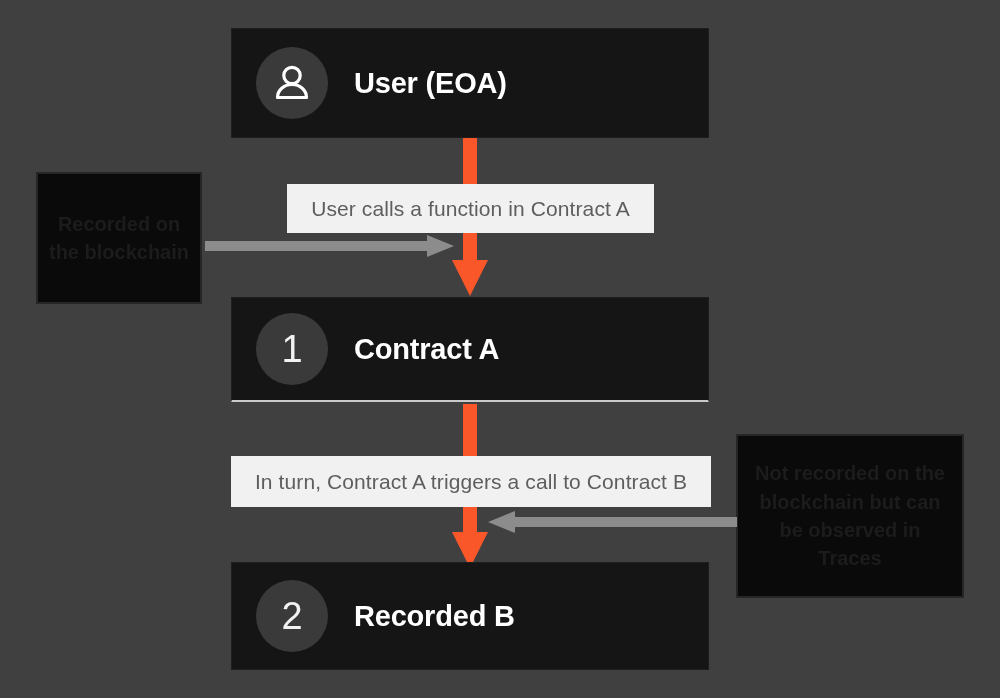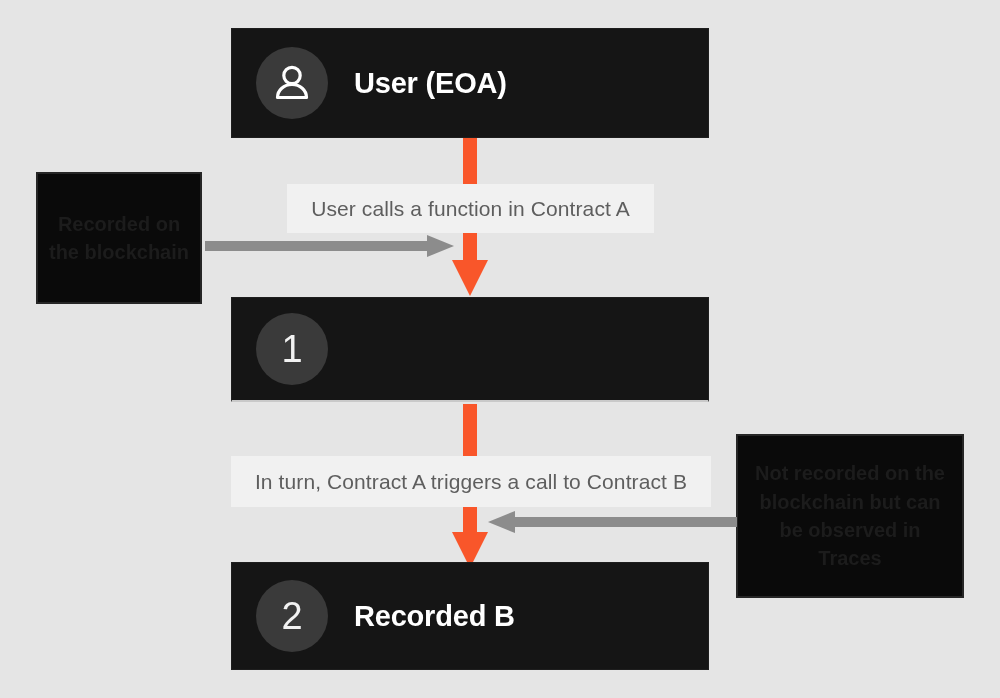--- a/index.html
+++ b/index.html
@@ -8,21 +8,21 @@
     background: #000000;
   }
   body {
     font-family: "Liberation Sans", sans-serif;
     -webkit-font-smoothing: antialiased;
   }
   #stage {
     position: relative;
     width: 1000px;
     height: 698px;
-    background: #e5e5e5;
+    background: #404040;
     overflow: hidden;
   }
 
   
   .node {
     position: absolute;
     background: #151515;
     border: 1px solid #1e1e1e;
     box-sizing: border-box;
     display: flex;
@@ -131,20 +131,21 @@
       <svg width="44" height="44" viewBox="0 0 44 44" aria-hidden="true">
         <circle cx="22" cy="14.5" r="8.2" fill="none" stroke="#ffffff" stroke-width="3.2"></circle>
         <path d="M7.5 36.5 a14.5 13 0 0 1 29 0 Z" fill="none" stroke="#ffffff" stroke-width="3.2" stroke-linejoin="round"></path>
       </svg>
     </div>
     <div class="node-label">User (EOA)</div>
   </div>
 
   <div class="node has-underline" style="left:231px; top:297px; width:478px; height:105px;">
     <div class="node-badge">1</div>
+    <div class="node-label">Contract A</div>
   </div>
 
   <div class="node" style="left:231px; top:562px; width:478px; height:108px;">
     <div class="node-badge">2</div>
     <div class="node-label">Recorded B</div>
   </div>
 
   <div class="caption" style="left:287px; top:184px; width:367px; height:49px;text-align:center;">User calls a function in Contract A</div>
 
   <div class="caption" style="left:231px; top:456px; width:480px; height:51px;">In turn, Contract A triggers a call to Contract B</div>

